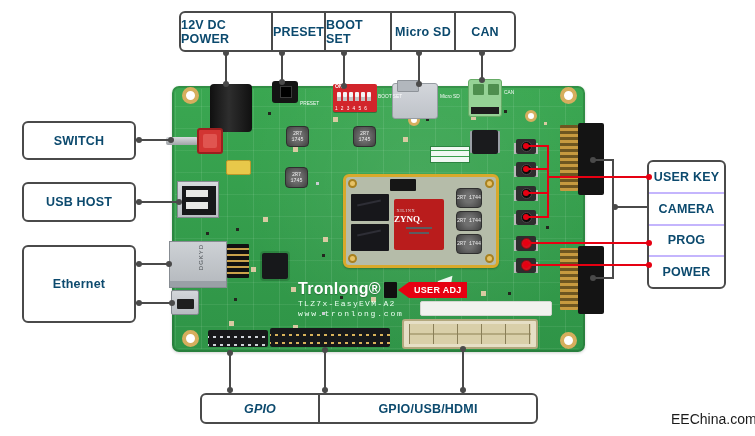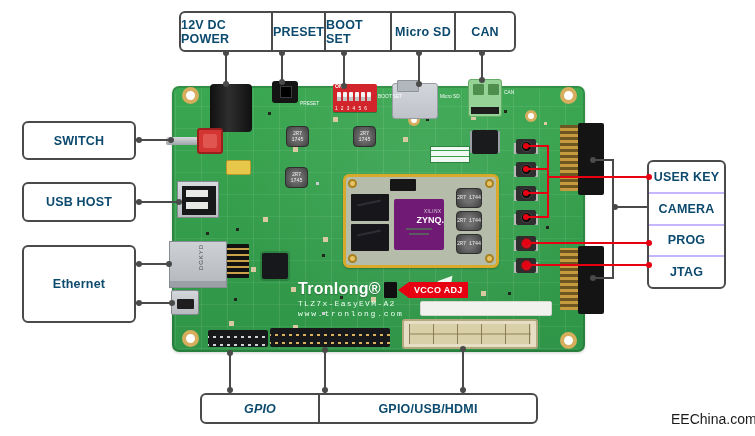--- a/index.html
+++ b/index.html
@@ -92,22 +92,22 @@
   .boot-table{left:258px;top:60px;width:40px;height:17px;background:rgba(255,255,255,.92);border:1px solid #2c8440;
               background-image:linear-gradient(0deg,transparent 0 5px,#3aa04c 5px 6px,transparent 6px 11px,#3aa04c 11px 12px,transparent 12px);}
 
   .inductor{width:23px;height:21px;background:radial-gradient(circle,#707070 30%,#474747 90%);border:1px solid #2f2f2f;border-radius:4px;
             display:flex;align-items:center;justify-content:center;text-align:center;
             font-size:5px;line-height:6px;color:#eee;font-family:"Liberation Mono",monospace;}
 
   .som{left:171px;top:88px;width:156px;height:94px;background:#b5bca9;border:3px solid #d8a92b;border-radius:6px;
        box-shadow:0 1px 2px rgba(0,0,0,.25);}
   .som .screw{position:absolute;width:9px;height:9px;border-radius:50%;background:#e7c267;border:2px solid #a8811f;box-sizing:border-box;}
-  .zynq{position:absolute;left:48px;top:22px;width:50px;height:51px;background:#701a75;border-radius:2px;
-        color:#fff;text-align:right;padding-top:9px;box-sizing:border-box;}
+  .zynq{position:absolute;left:48px;top:22px;width:50px;height:51px;background:#b91c1c;border-radius:2px;
+        color:#fff;text-align:left;padding-top:9px;box-sizing:border-box;font-family:Liberation Serif, serif;}
   .zynq .zbrand{display:block;font-size:5px;letter-spacing:.6px;color:#ddd;transform:scale(.9);}
   .zynq .zname{display:block;font-size:9px;font-weight:bold;margin-top:1px;}
   .zynq .zline{display:block;width:26px;height:2px;background:#5c5c60;margin:3px auto 0;}
   .mem{position:absolute;left:5px;width:38px;height:27px;background:#17171b;border-radius:1px;}
   .mem:after{content:"";position:absolute;left:6px;top:8px;width:24px;height:2px;background:#2e2e36;transform:rotate(-12deg);}
   .som .inductor{position:absolute;width:24px;height:18px;}
 
   .btn{position:absolute;width:20px;height:15px;background:#2e2e2e;border-radius:2px;
        box-shadow:-4px 2px 0 -2px #b9b9b9,4px 2px 0 -2px #b9b9b9;}
   .btn:after{content:"";position:absolute;left:4.5px;top:2px;width:11px;height:11px;border-radius:50%;background:#0a0a0a;border:1px solid #4a4a4a;box-sizing:border-box;}
@@ -245,21 +245,21 @@
 
     <div class="brandblock">
       <div class="bname">Tronlong®</div>
       <div class="bmodel">TLZ7x-EasyEVM-A2</div>
       <div class="bweb">www.tronlong.com</div>
     </div>
 
     <div class="comp jumper"></div>
     <div class="vcco">
       <span class="arr"></span>
-      <span class="tag">VCCO ADJ</span>
+      <span class="tag">USER ADJ</span>
     </div>
     <div class="wtri"></div>
 
     <div class="comp label-strip"></div>
     <div class="comp cream">
         <i></i>
       </div>
     <div class="pin-hdr silver" style="position:absolute;left:36px;top:244px;width:60px;height:17px;"></div>
     <div class="pin-hdr" style="position:absolute;left:98px;top:242px;width:120px;height:19px;"></div>
   </div>
@@ -279,21 +279,21 @@
     <div class="cell" style="flex:1;">USB HOST</div>
   </div>
   <div class="row-group col-group" style="left:22px;top:245px;width:114px;height:78px;">
     <div class="cell" style="flex:1;">Ethernet</div>
   </div>
 
   <div class="row-group col-group" style="left:647px;top:160px;width:79px;height:129px;">
     <div class="cell" style="flex:1;">USER KEY</div>
     <div class="cell" style="flex:1;">CAMERA</div>
     <div class="cell" style="flex:1;">PROG</div>
-    <div class="cell" style="flex:1;">JTAG</div>
+    <div class="cell" style="flex:1;">POWER</div>
   </div>
 
   <div class="row-group" style="left:200px;top:393px;width:338px;height:31px;">
     <div class="cell" style="width:116px;font-style:italic;">GPIO</div>
     <div class="cell" style="flex:1;">GPIO/USB/HDMI</div>
   </div>
 
   <div class="ln" style="left:225px;top:51px;width:2px;height:34px;"></div>
   <div class="ln" style="left:281px;top:51px;width:2px;height:32px;"></div>
   <div class="ln" style="left:343px;top:51px;width:2px;height:36px;"></div>

